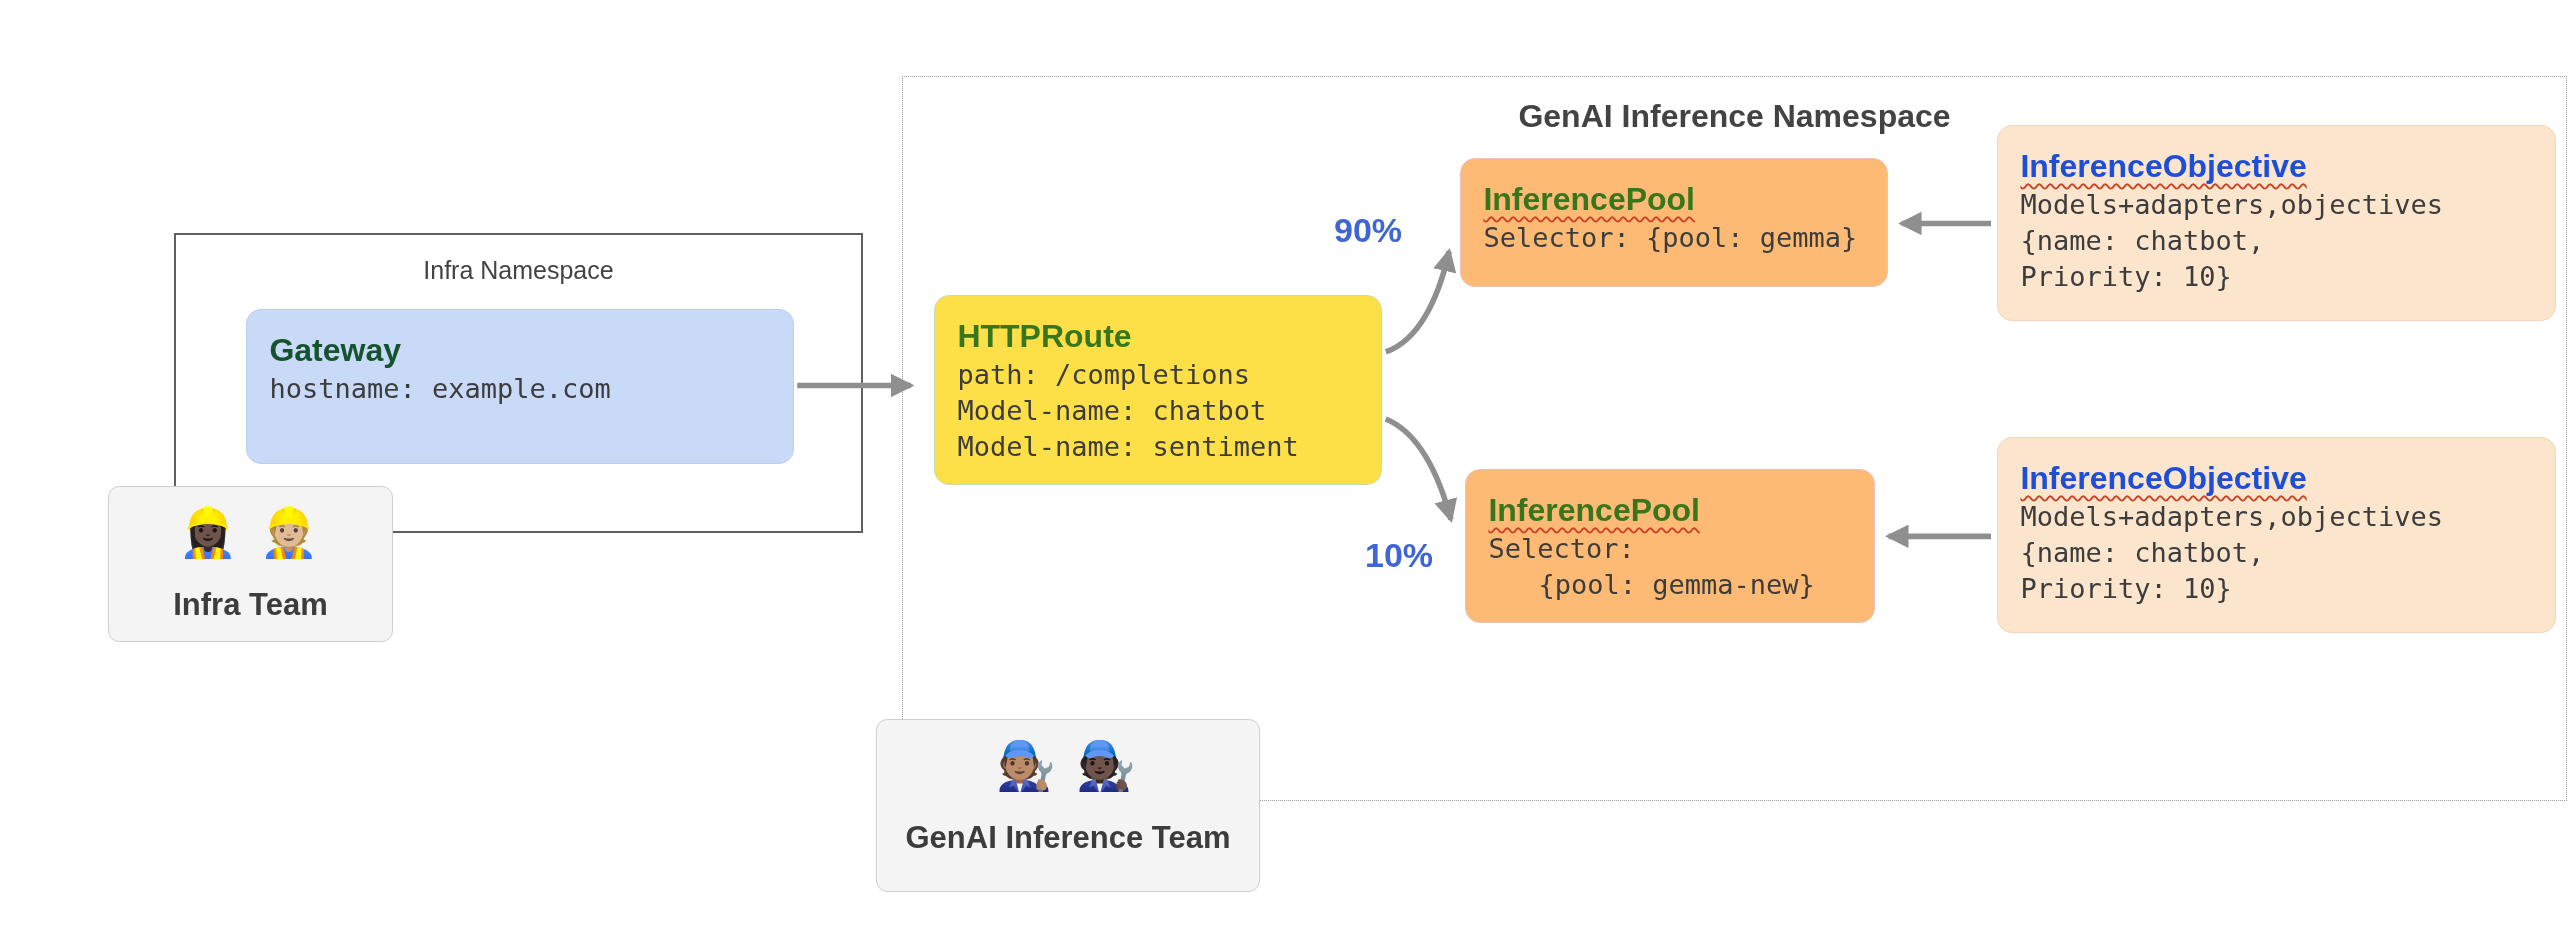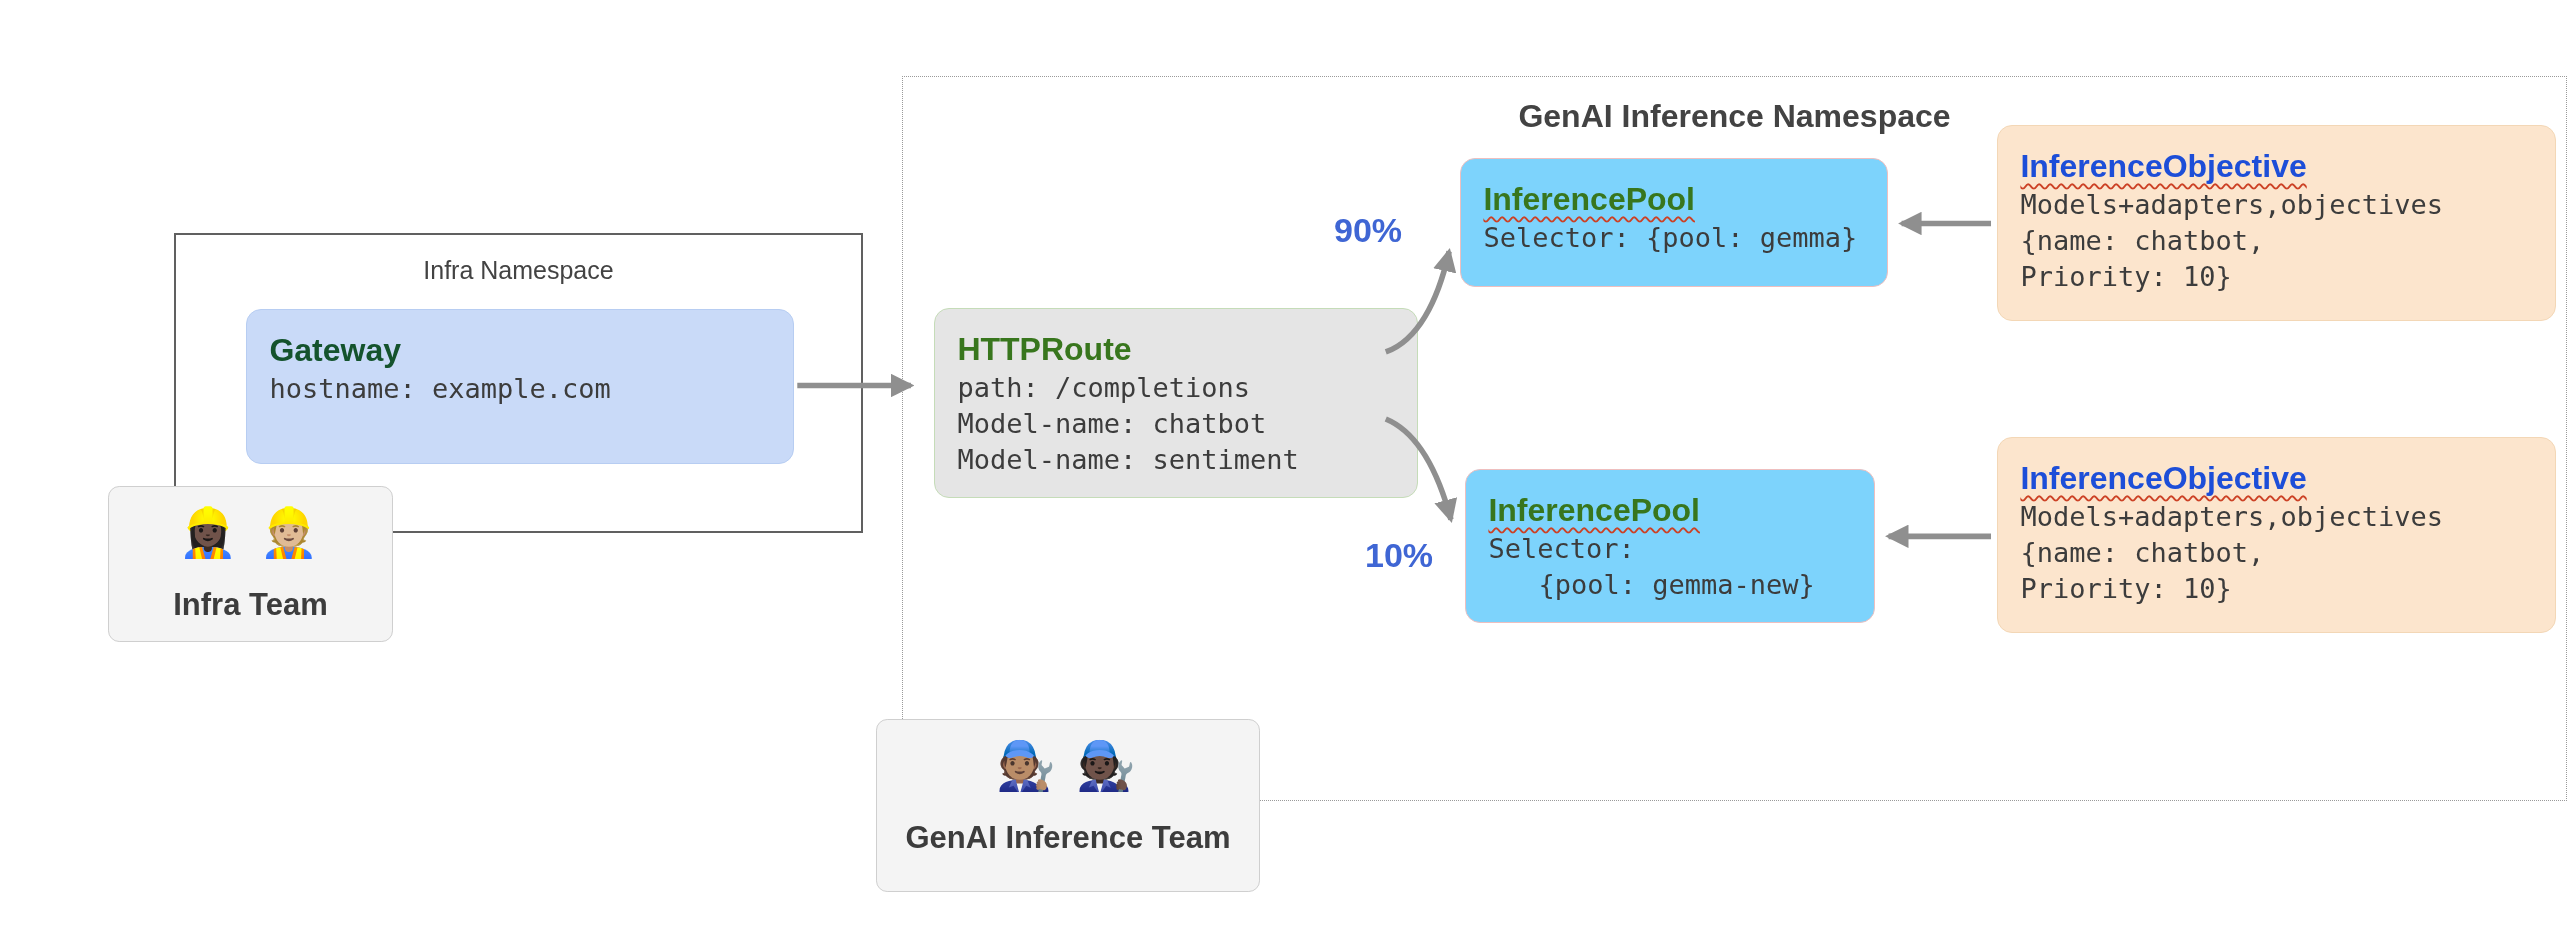--- a/index.html
+++ b/index.html
@@ -39,26 +39,26 @@
     font-family:"DejaVu Sans Mono","Liberation Mono",monospace;
     font-size:27px;line-height:1.34;color:#3c3c3c;
     white-space:pre;
   }
   .gateway{
     left:246px;top:309px;width:548px;min-height:155px;
     background:#c9daf8;border:1.9px solid #b7cdf2;
   }
   .gateway .title{color:#14532d;}
   .httproute{
-    left:934px;top:308px;width:484px;min-height:183px;
-    background:#e5e5e5;border:1.9px solid #c5dcb8;
+    left:934px;top:295px;width:448px;min-height:183px;
+    background:#fde047;border:1.9px solid #c5dcb8;
   }
   .httproute .title{color:#38761d;}
   .pool{
-    background:#7dd3fc;border:1.9px solid #eebfbf;
+    background:#fdba74;border:1.9px solid #eebfbf;
   }
   .pool .title{color:#38761d;}
   .pool-top{left:1460px;top:158px;width:428px;min-height:129px;}
   .pool-bottom{left:1465px;top:469px;width:410px;min-height:153px;}
   .objective{
     background:#fce5cd;border:1.9px solid #f3d7b6;
   }
   .objective .title{color:#1d4ed8;}
   .objective-top{left:1997px;top:125px;width:559px;min-height:196px;}
   .objective-bottom{left:1997px;top:437px;width:559px;min-height:196px;}

